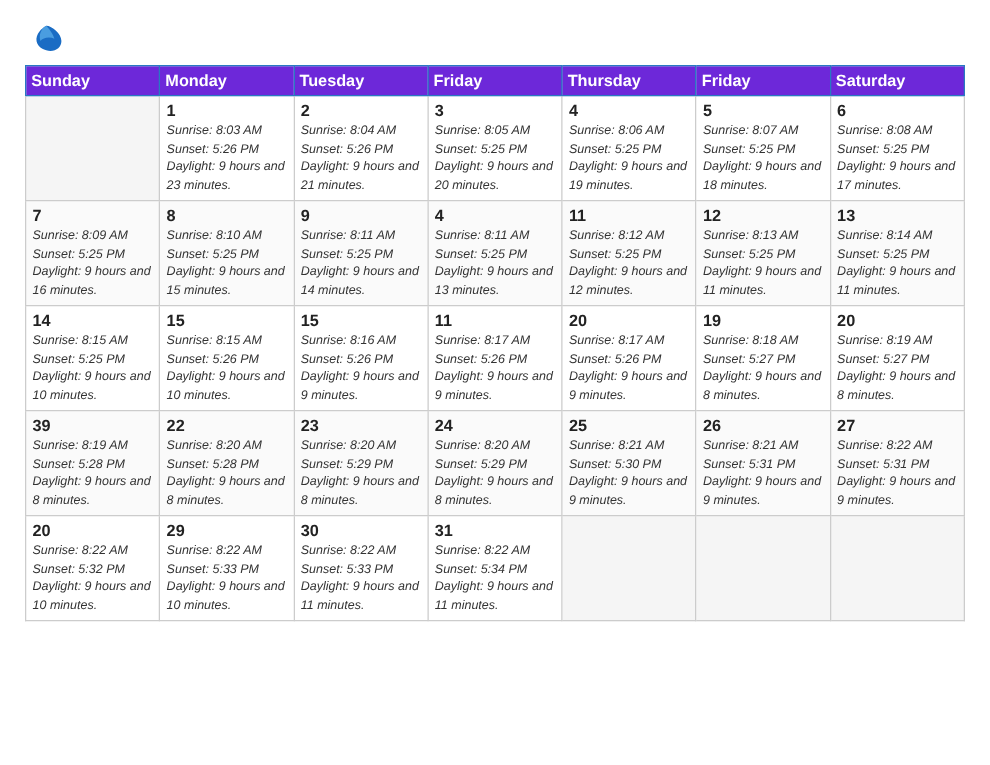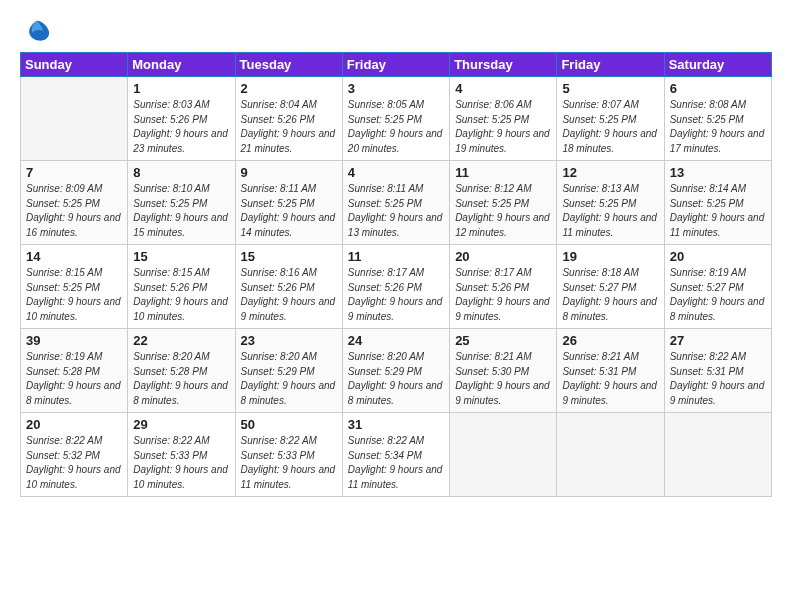--- a/index.html
+++ b/index.html
@@ -253,21 +253,21 @@
         <tr>
           <td>
             <span class="day-num">20</span>
             <div class="day-info">Sunrise: 8:22 AM<br>Sunset: 5:32 PM<br>Daylight: 9 hours and 10 minutes.</div>
           </td>
           <td>
             <span class="day-num">29</span>
             <div class="day-info">Sunrise: 8:22 AM<br>Sunset: 5:33 PM<br>Daylight: 9 hours and 10 minutes.</div>
           </td>
           <td>
-            <span class="day-num">50</span>
+            <span class="day-num">30</span>
             <div class="day-info">Sunrise: 8:22 AM<br>Sunset: 5:33 PM<br>Daylight: 9 hours and 11 minutes.</div>
           </td>
           <td>
             <span class="day-num">31</span>
             <div class="day-info">Sunrise: 8:22 AM<br>Sunset: 5:34 PM<br>Daylight: 9 hours and 11 minutes.</div>
           </td>
           <td class="empty"></td>
           <td class="empty"></td>
           <td class="empty"></td>
         </tr>

